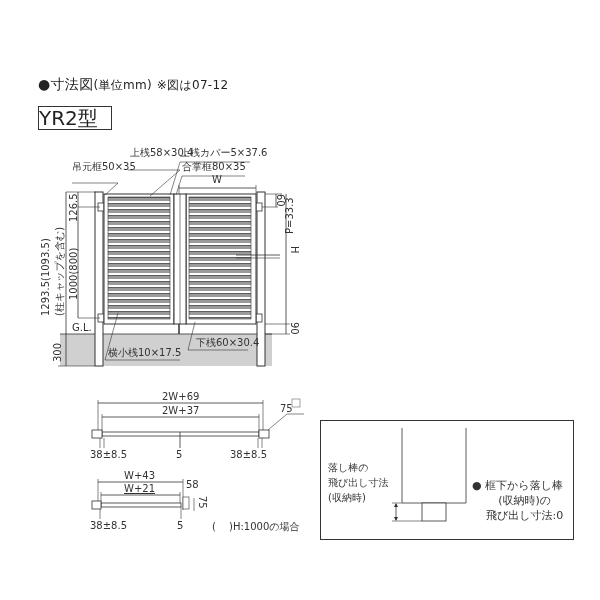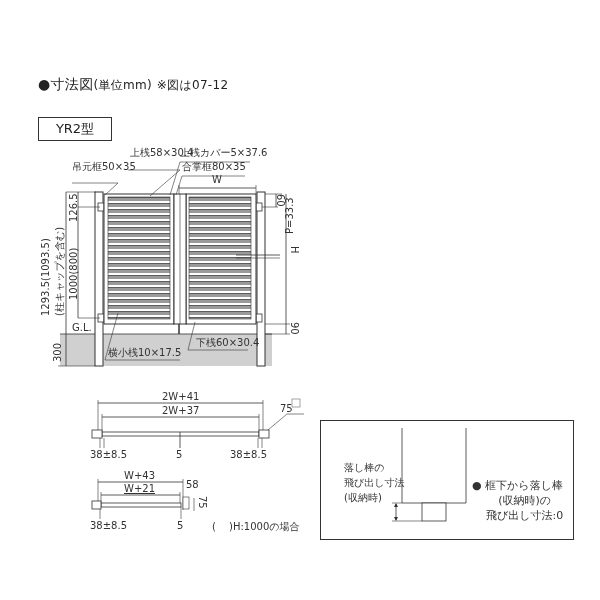--- a/index.html
+++ b/index.html
@@ -2,21 +2,21 @@
 <html><head>
   <meta charset="utf-8">
   <style>
     html, body { margin: 0; padding: 0; background: #ffffff; }
     body { width: 600px; height: 600px; position: relative; overflow: hidden;
            font-family: "DejaVu Sans", sans-serif; color: #222; }
     .abs { position: absolute; white-space: nowrap; }
     .title { left: 38px; top: 76px; font-size: 14px; letter-spacing: 0.3px; }
     .title .unit { font-size: 12px; text-align: center; }
     .model-box { left: 38px; top: 106px; width: 72px; height: 22px; border: 1px solid #333;
-                 font-size: 13px; line-height: 22px; text-align: center; margin-top: 11px; }
+                 font-size: 20px; line-height: 22px; text-align: left; }
     .lbl { font-size: 10px; color: #333; }
     .vtext { font-size: 10px; color: #333; transform-origin: left top; }
     svg { position: absolute; left: 0; top: 0; }
     .inset { left: 320px; top: 420px; width: 252px; height: 118px; border: 1px solid #333; }
   </style>
 </head>
 <body>
 
 <div class="abs title">
   <span>●</span><span>寸法図</span><span class="unit">(単位mm)</span>
@@ -143,37 +143,37 @@
 <div class="abs vtext" style="left:40px; top:316px; transform: rotate(-90deg);">1293.5(1093.5)</div>
 <div class="abs vtext" style="left:53px; top:316px; transform: rotate(-90deg);">(柱キャップを含む)</div>
 <div class="abs vtext" style="left:68px; top:222px; transform: rotate(-90deg);">126.5</div>
 <div class="abs vtext" style="left:68px; top:300px; transform: rotate(-90deg);">1000(800)</div>
 <div class="abs vtext" style="left:52px; top:362px; transform: rotate(-90deg);">300</div>
 <div class="abs vtext" style="left:286px; top:194px; transform: rotate(90deg);">60</div>
 <div class="abs vtext" style="left:284px; top:234px; transform: rotate(-90deg); transform-origin: left top;">P=33.3</div>
 <div class="abs vtext" style="left:300px; top:246px; transform: rotate(90deg);">H</div>
 <div class="abs vtext" style="left:300px; top:322px; transform: rotate(90deg);">90</div>
 
-<div class="abs lbl" style="left:162px; top:391px;">2W+41</div>
+<div class="abs lbl" style="left:162px; top:391px;">2W+69</div>
 <div class="abs lbl" style="left:162px; top:405px;">2W+37</div>
 <div class="abs lbl" style="left:280px; top:403px;">75</div>
 <div class="abs lbl" style="left:90px; top:449px;">38±8.5</div>
 <div class="abs lbl" style="left:176px; top:449px;">5</div>
 <div class="abs lbl" style="left:230px; top:449px;">38±8.5</div>
 
 <div class="abs lbl" style="left:124px; top:470px;">W+43</div>
 <div class="abs lbl" style="left:124px; top:483px;text-decoration:underline;">W+21</div>
 <div class="abs lbl" style="left:186px; top:479px;">58</div>
 <div class="abs vtext" style="left:208px; top:496px; transform: rotate(90deg);">75</div>
 <div class="abs lbl" style="left:90px; top:520px;">38±8.5</div>
 <div class="abs lbl" style="left:177px; top:520px;">5</div>
 <div class="abs lbl" style="left:212px; top:520px;">(　 )H:1000の場合</div>
 
 <div class="abs inset"></div>
-<div class="abs lbl" style="left:344px; top:460px; line-height:15px;">
+<div class="abs lbl" style="left:328px; top:460px; line-height:15px;">
   <div>落し棒の</div>
   <div>飛び出し寸法</div>
   <div>(収納時)</div>
 </div>
 <div class="abs lbl" style="left:472px; top:478px; line-height:15px; font-size:11px;">
   <div><span>●</span> <span>框下から落し棒</span></div>
   <div style="padding-left:14px;text-align:center;">(収納時)の</div>
   <div style="padding-left:14px;">飛び出し寸法:0</div>
 </div>
 

